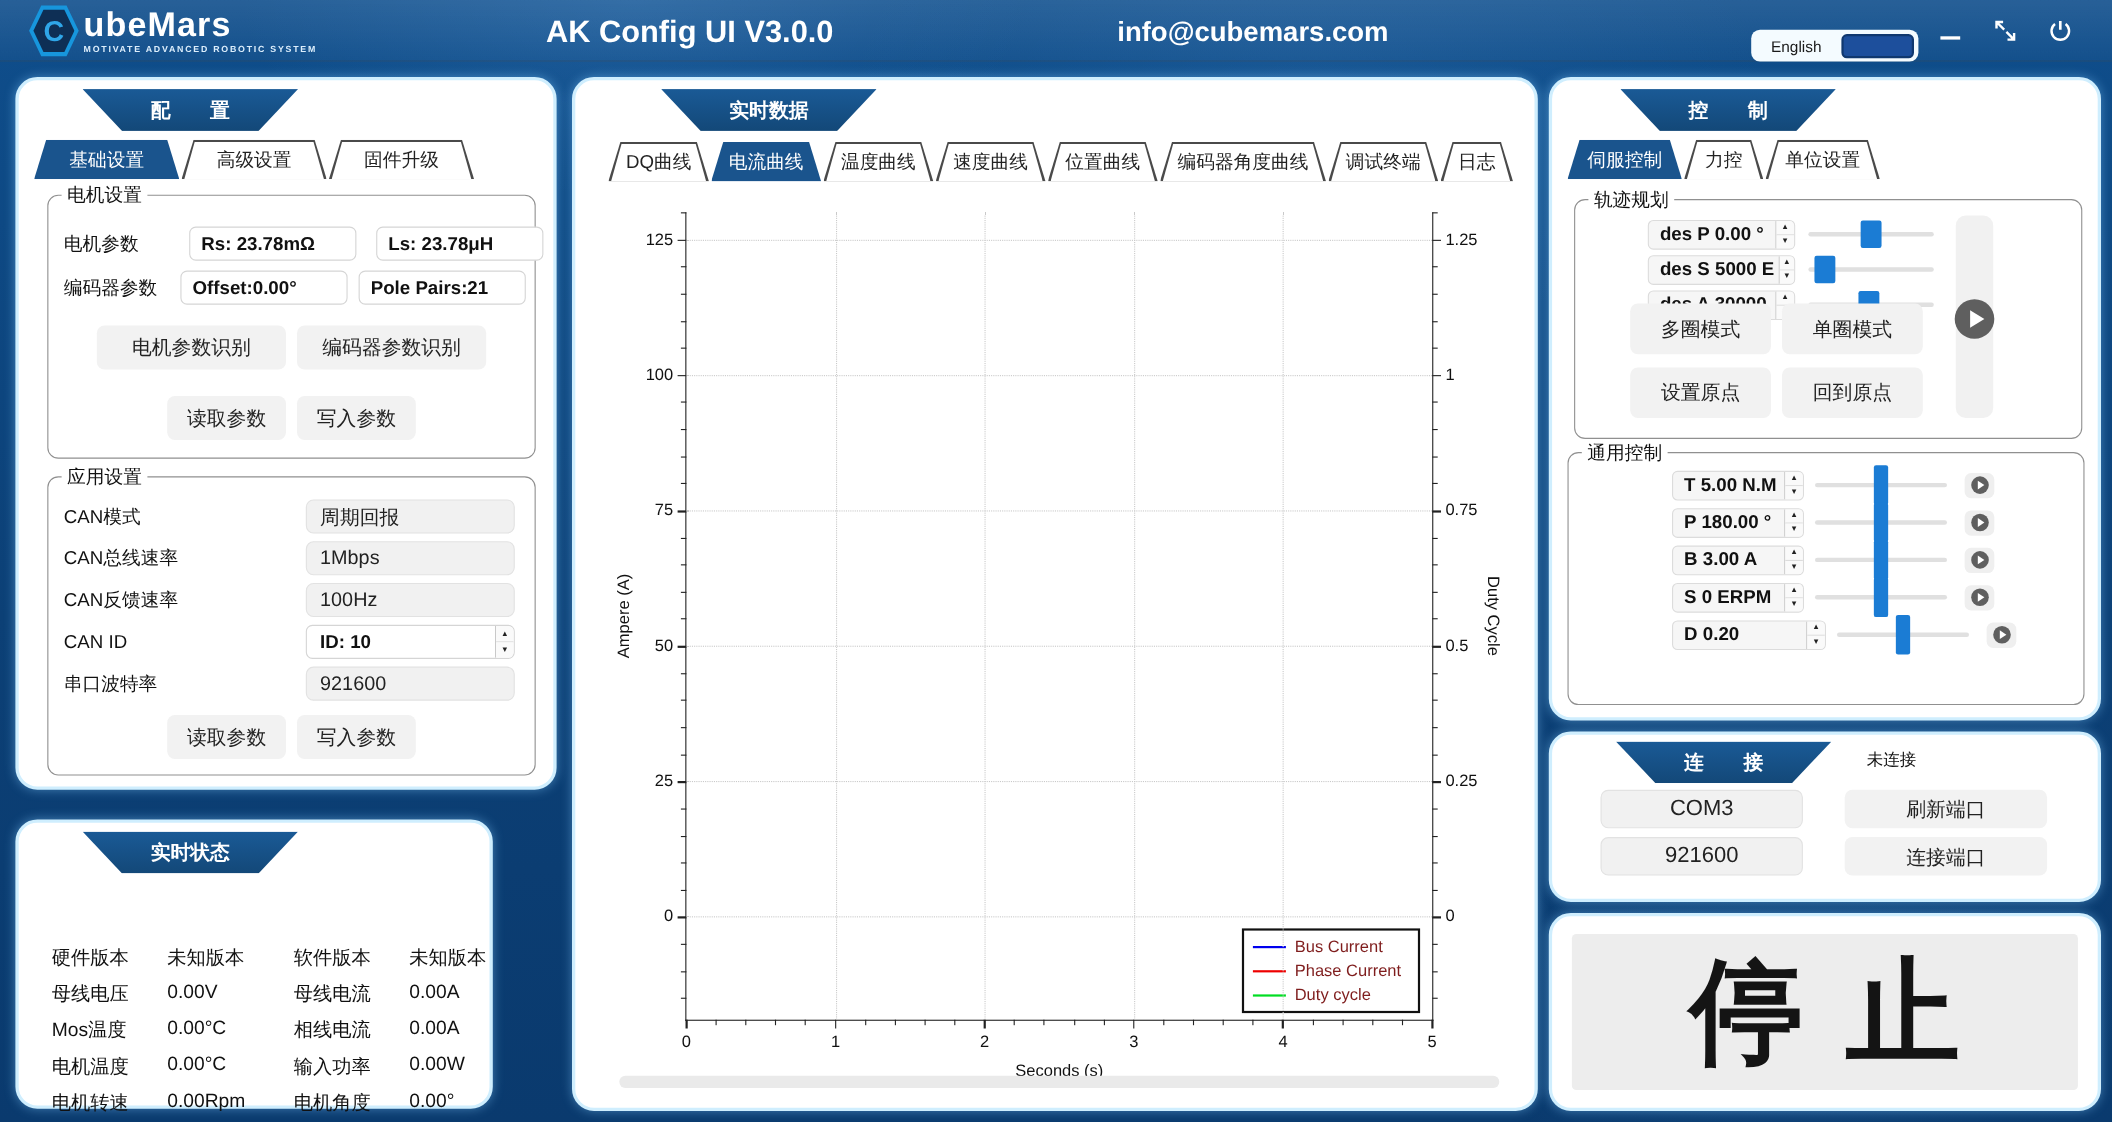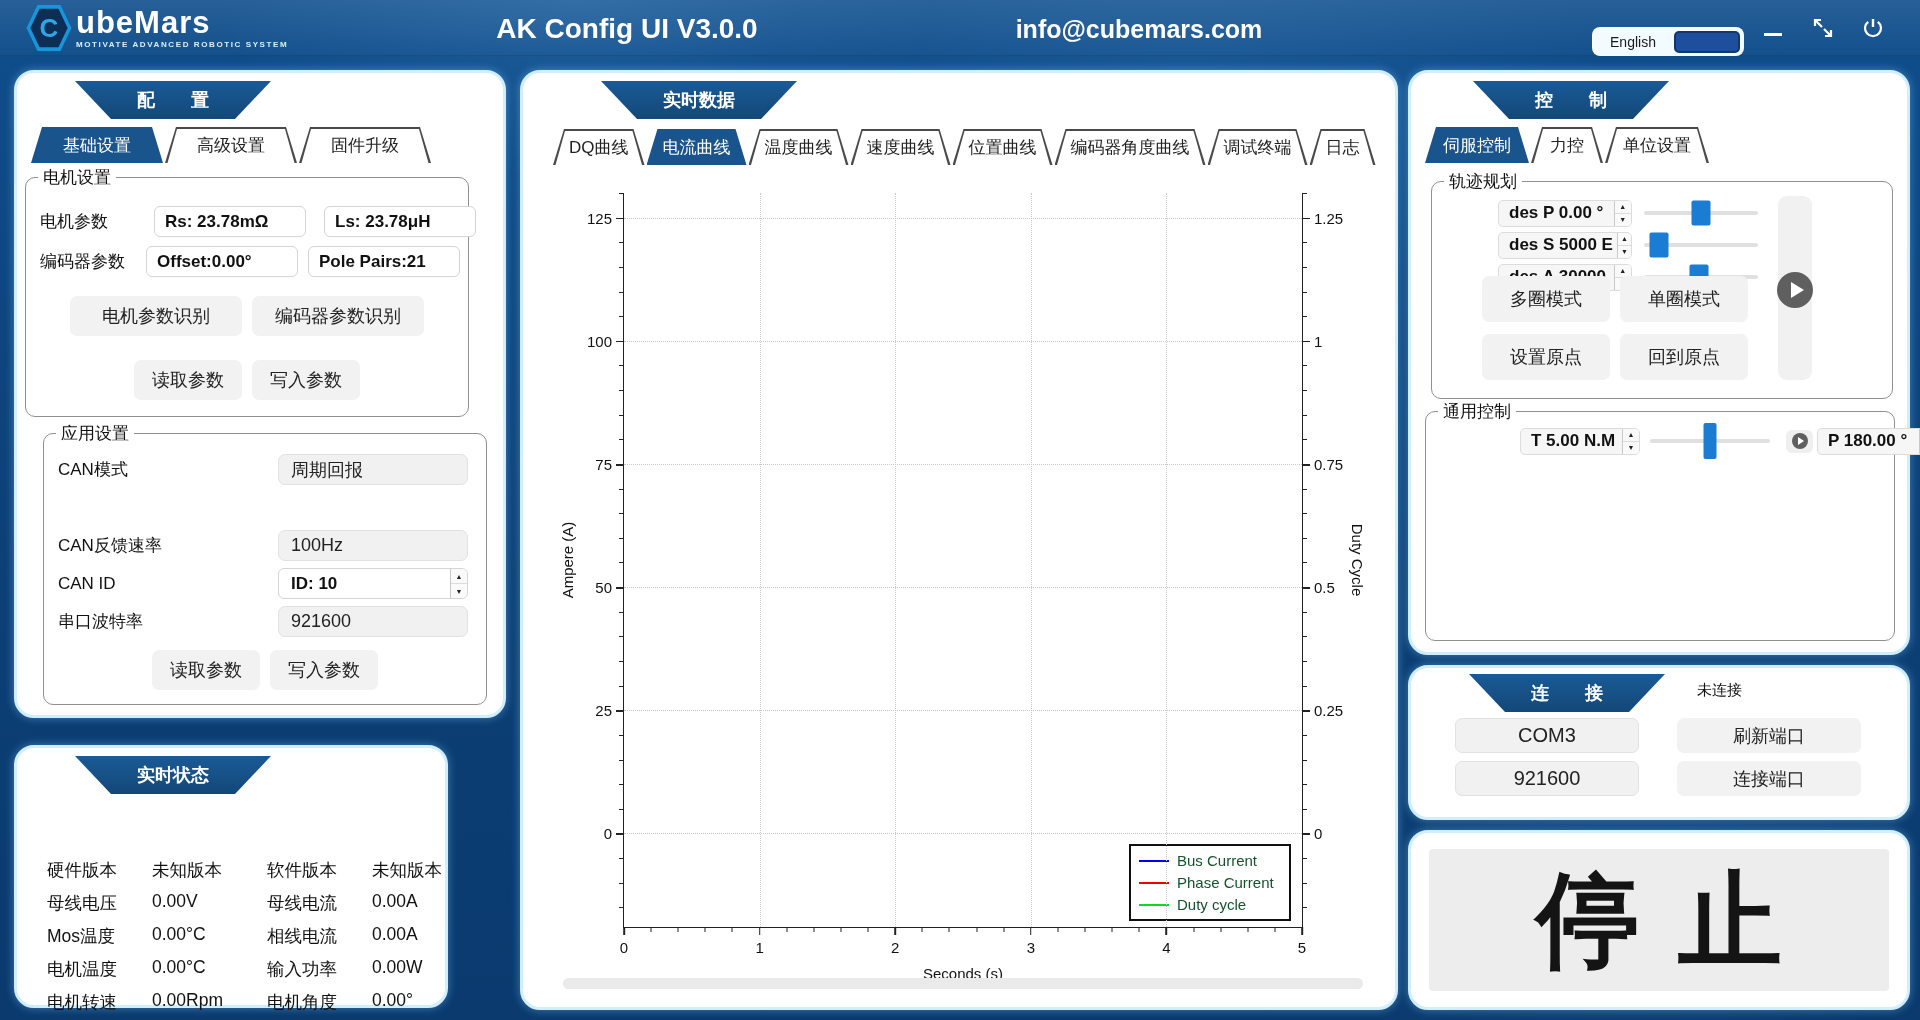--- a/index.html
+++ b/index.html
@@ -110,21 +110,21 @@
   .axis-title-left { position:absolute; left:-95px; top:50%;
     transform:translate(0,-50%) rotate(-90deg); font-size:15px; color:#111; white-space:nowrap; }
   .axis-title-right { position:absolute; right:-92px; top:50%;
     transform:translate(0,-50%) rotate(90deg); font-size:15px; color:#111; white-space:nowrap; }
   .axis-title-bottom { position:absolute; top:calc(100% + 38px); left:50%;
     transform:translateX(-50%); font-size:15px; color:#111; white-space:nowrap; }
   .legend { position:absolute; right:11px; bottom:6px; width:162px; background:#fff;
     border:2px solid #111; padding:6px 8px; display:flex; flex-direction:column; gap:5px; }
   .legend-row { display:flex; align-items:center; gap:8px; }
   .legend-line { width:30px; height:2px; }
-  .legend-text { font-size:15px; color:#14532d; white-space:nowrap; }
+  .legend-text { font-size:15px; color:#7f1d1d; white-space:nowrap; }
   .hstrip { position:absolute; left:40px; top:905px; width:800px; height:11px;
     background:#eaeaea; border-radius:6px; }
   
   .spinrow { display:flex; align-items:center; }
   .spinbox { display:flex; height:27px; background:#f6f6f6; border:1px solid #dcdcdc;
     border-radius:5px; overflow:hidden; }
   .spinbox .val { font-size:17px; font-weight:700; color:#111; display:flex; align-items:center;
     padding:0 4px 0 10px; white-space:pre; }
   .stop-inner { position:absolute; left:18px; top:16px; right:18px; bottom:16px;
     background:#ededed; border-radius:4px; display:flex; align-items:center; justify-content:center; }
@@ -175,21 +175,21 @@
     <div class="tab" style="width:132px">
         <div class="inner"></div>
         <span>高级设置</span>
       </div>
     <div class="tab" style="width:132px">
         <div class="inner"></div>
         <span>固件升级</span>
       </div>
   </div>
 
-  <div class="group" style="left:8px; top:104px; width:444px; height:240px">
+  <div class="group" style="left:26px; top:104px; width:444px; height:240px">
     <div class="group-title">电机设置</div>
     <div style="position:absolute; left:14px; top:28px; display:flex; align-items:center; gap:18px">
       <div class="lbl" style="width:96px">电机参数</div>
       <div class="field" style="width:152px; height:31px">Rs: 23.78mΩ</div>
       <div class="field" style="width:152px; height:31px">Ls: 23.78μH</div>
     </div>
     <div style="position:absolute; left:14px; top:68px; display:flex; align-items:center; gap:10px">
       <div class="lbl" style="width:96px">编码器参数</div>
       <div class="field" style="width:152px; height:31px">Offset:0.00°</div>
       <div class="field" style="width:152px; height:31px">Pole Pairs:21</div>
@@ -202,20 +202,24 @@
       <button class="btn" style="width:108px; height:40px">读取参数</button>
       <button class="btn" style="width:108px; height:40px">写入参数</button>
     </div>
   </div>
 
   <div class="group" style="left:26px; top:360px; width:444px; height:272px">
     <div class="group-title">应用设置</div>
     <div style="position:absolute; left:14px; top:20px; display:flex; align-items:center">
       <div class="lbl" style="width:220px">CAN模式</div>
       <div class="gfield" style="width:190px; height:31px">周期回报</div>
+    </div>
+    <div style="position:absolute; left:14px; top:58px; display:flex; align-items:center">
+      <div class="lbl" style="width:220px">CAN总线速率</div>
+      <div class="gfield" style="width:190px; height:31px">1Mbps</div>
     </div>
     <div style="position:absolute; left:14px; top:96px; display:flex; align-items:center">
       <div class="lbl" style="width:220px">CAN反馈速率</div>
       <div class="gfield" style="width:190px; height:31px">100Hz</div>
     </div>
     <div style="position:absolute; left:14px; top:134px; display:flex; align-items:center">
       <div class="lbl" style="width:220px">CAN ID</div>
       <div class="field" style="width:190px; height:31px; font-weight:700; padding:0; overflow:hidden">
         <div style="flex:1; padding-left:12px">ID: 10</div>
         <div class="spin-arrows" style="height:100%">
@@ -523,21 +527,21 @@
     </div>
     <div style="position:absolute; left:346px; top:14px; width:34px; height:184px; background:#f1f1f1; border-radius:9px">
       <div style="position:absolute; left:-1px; top:76px; width:36px; height:36px; background:#5f5f5f; border-radius:50%; display:flex; align-items:center; justify-content:center">
         <div style="width:0; height:0; border-left:13px solid #fff; border-top:8px solid transparent; border-bottom:8px solid transparent; margin-left:4px"></div>
       </div>
     </div>
   </div>
 
   <div class="group" style="left:14px; top:338px; width:470px; height:230px">
     <div class="group-title">通用控制</div>
-    <div style="position:absolute; left:94px; top:14px; display:flex; gap:4px; width:350px">
+    <div style="position:absolute; left:94px; top:14px; display:flex; flex-direction:column; gap:4px; width:350px">
       <div class="spinrow">
         <div class="spinbox" style="width:120px">
             <div class="val" style="flex:1">T 5.00 N.M</div>
             <div class="spin-arrows">
               <div>▲</div>
               <div>▼</div>
             </div>
           </div>
         <div class="slider" style="width:120px; margin-left:10px">
             <div class="track"></div>

